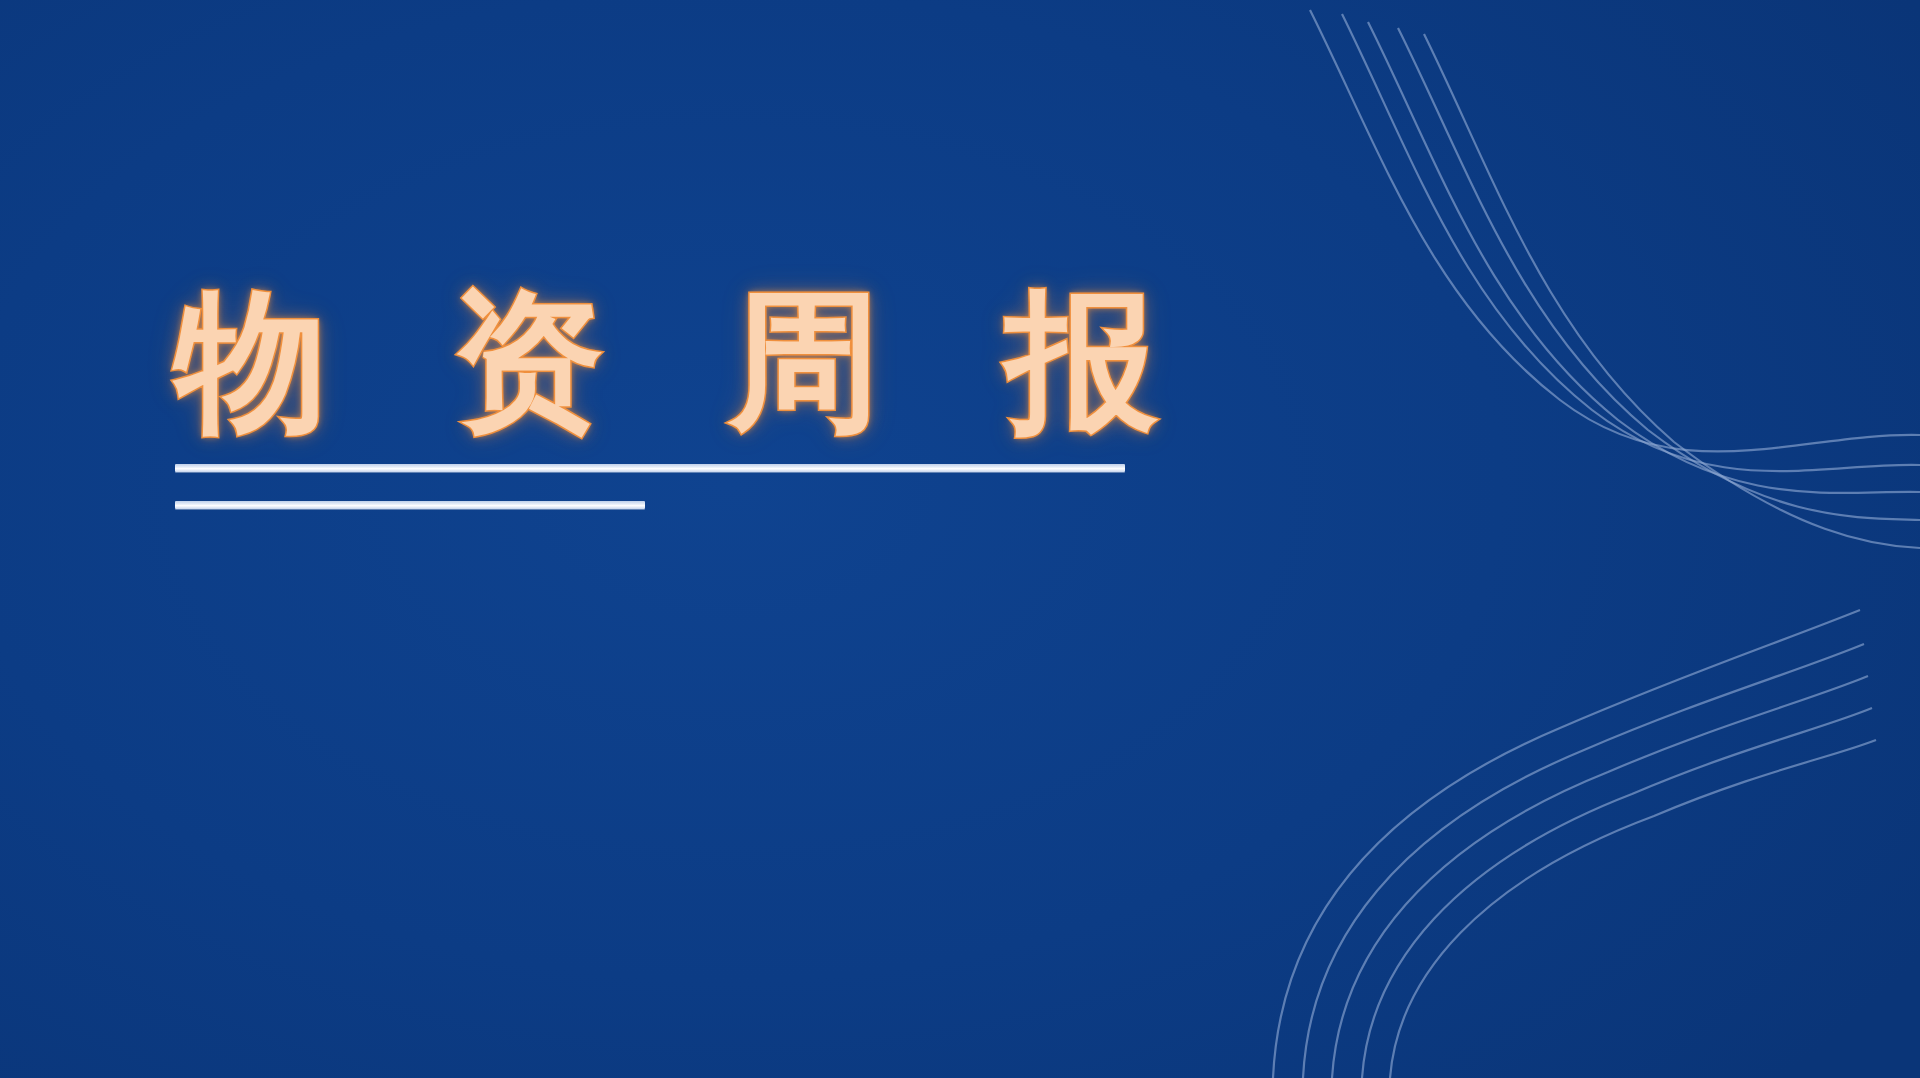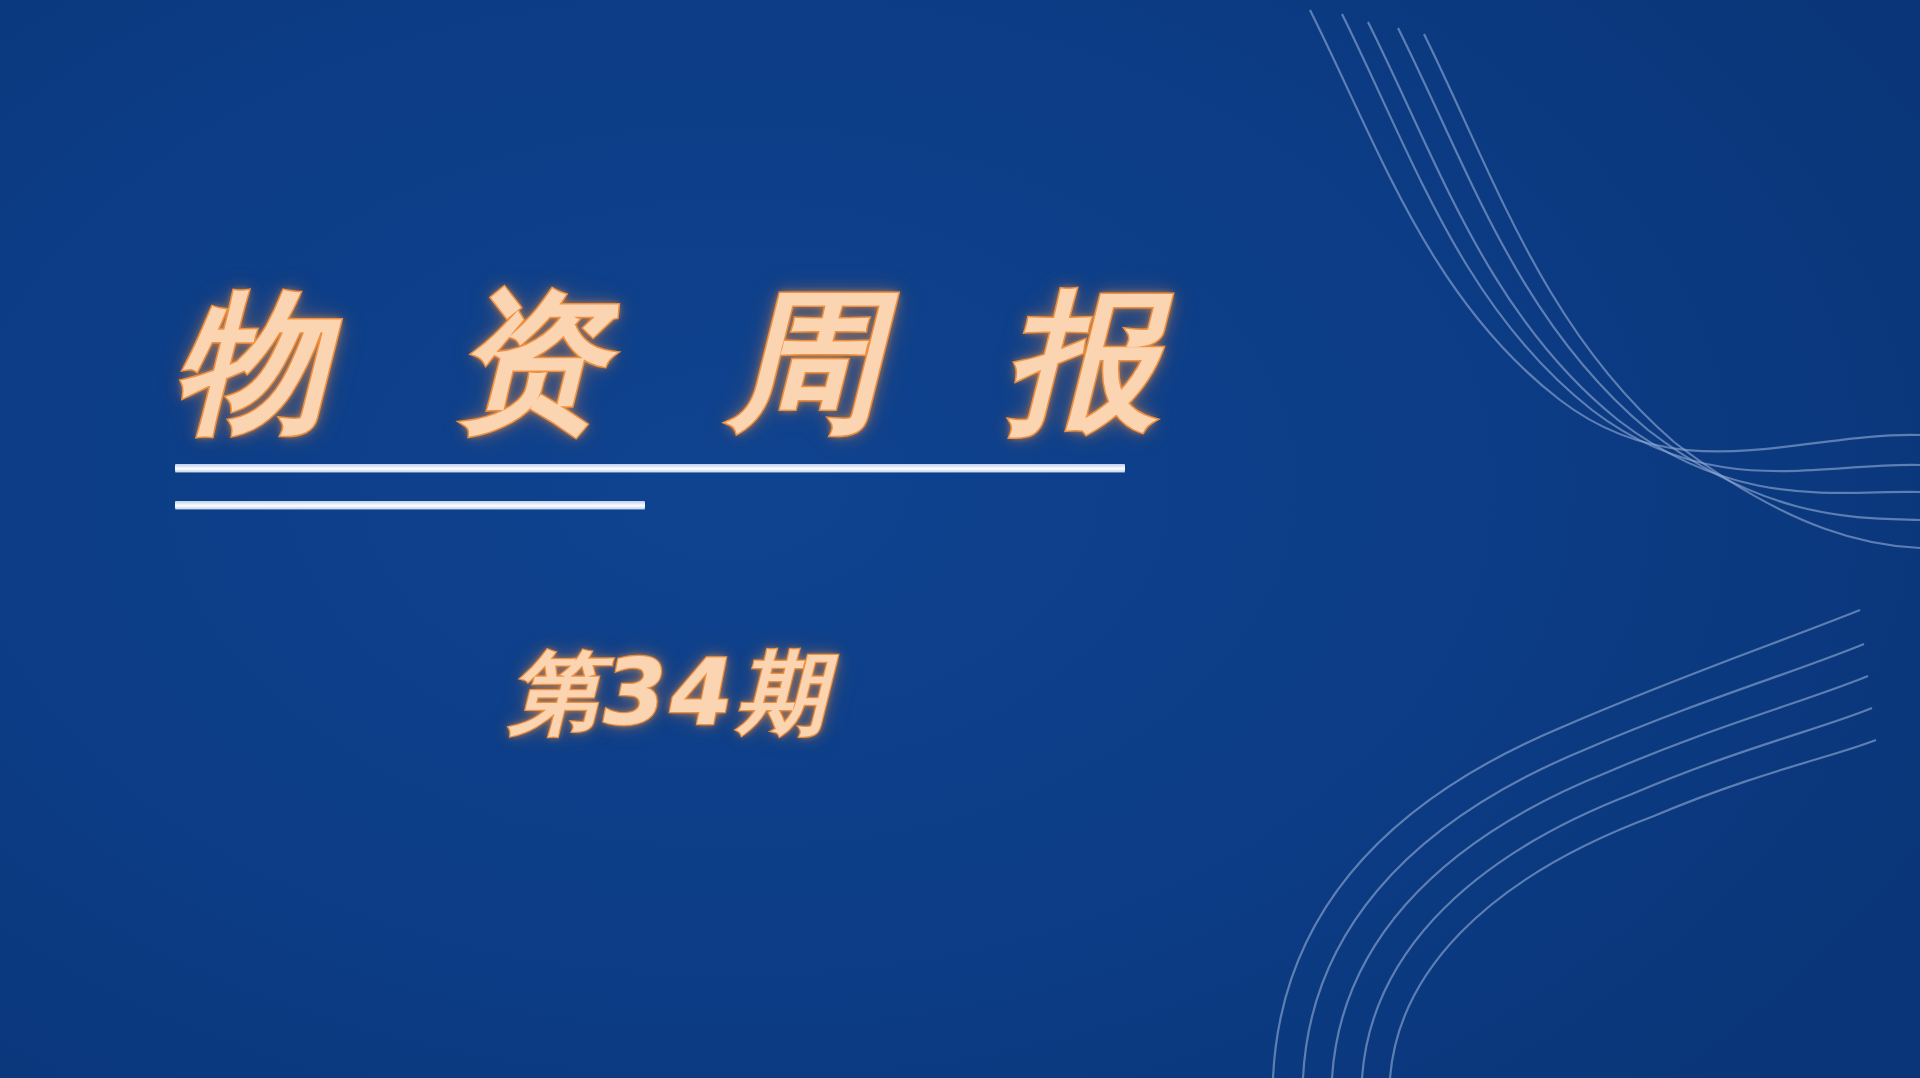--- a/index.html
+++ b/index.html
@@ -12,21 +12,20 @@
   }
 
   #slide {
     position: relative;
     width: 1920px;
     height: 1078px;
     overflow: hidden;
     background: #0C3C85;
     background-image:
       radial-gradient(ellipse 1400px 900px at 38% 45%, #0f4390 0%, #0C3C85 55%, #0a3578 100%);
-    font-style: italic;
   }
 
   
   .deco {
     position: absolute;
     pointer-events: none;
   }
   .deco-tr { top: 0; right: 0; width: 660px; height: 600px; }
   .deco-br { bottom: 0; right: 0; width: 660px; height: 480px; }
 
@@ -124,15 +123,14 @@
 
   <div class="title-block">
     <h1 class="main-title">物  资  周  报</h1>
 
     <div class="rules">
       <div class="rule rule-long"></div>
       <div class="rule rule-short"></div>
     </div>
   </div>
 
-  <h2 class="subtitle">第34期</h2>
 
 </div>
 
 </body></html>

